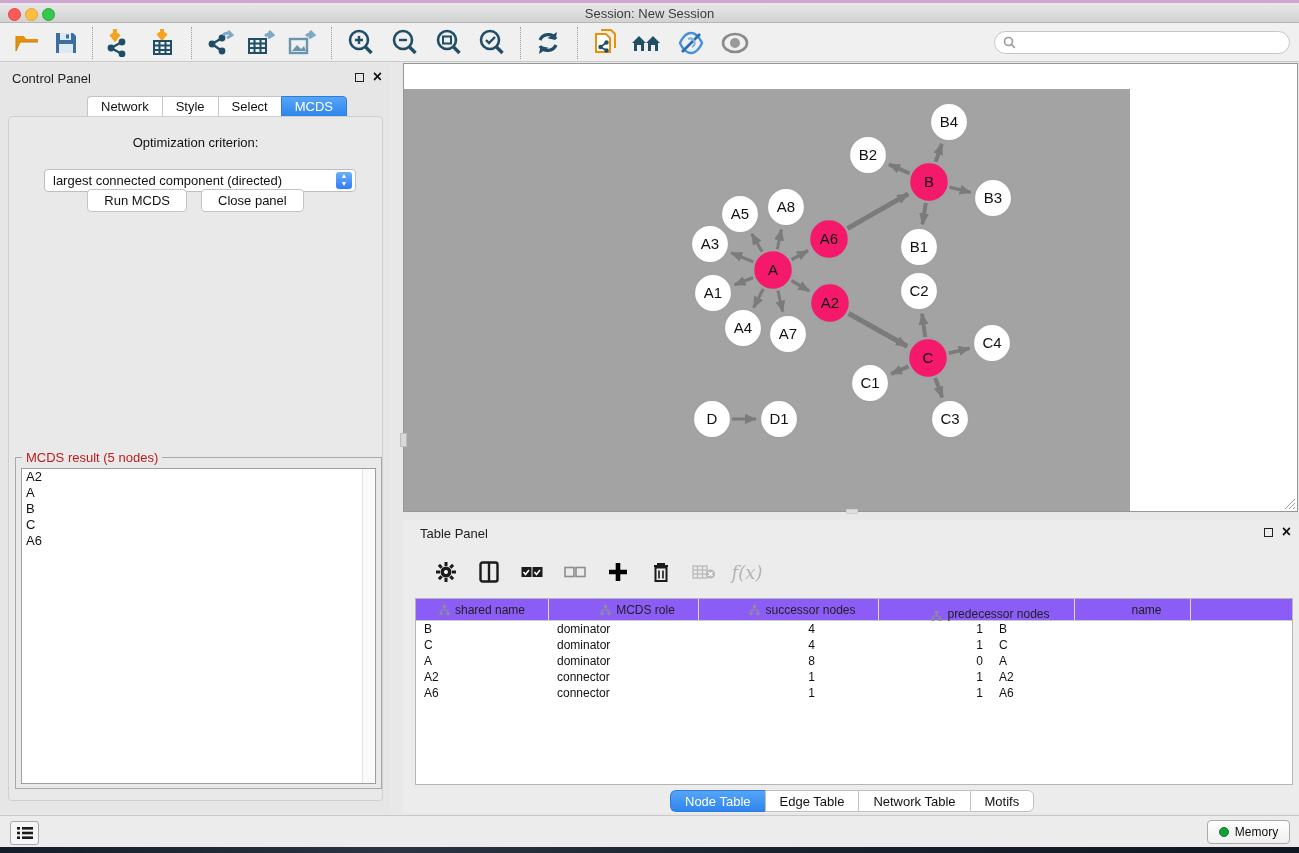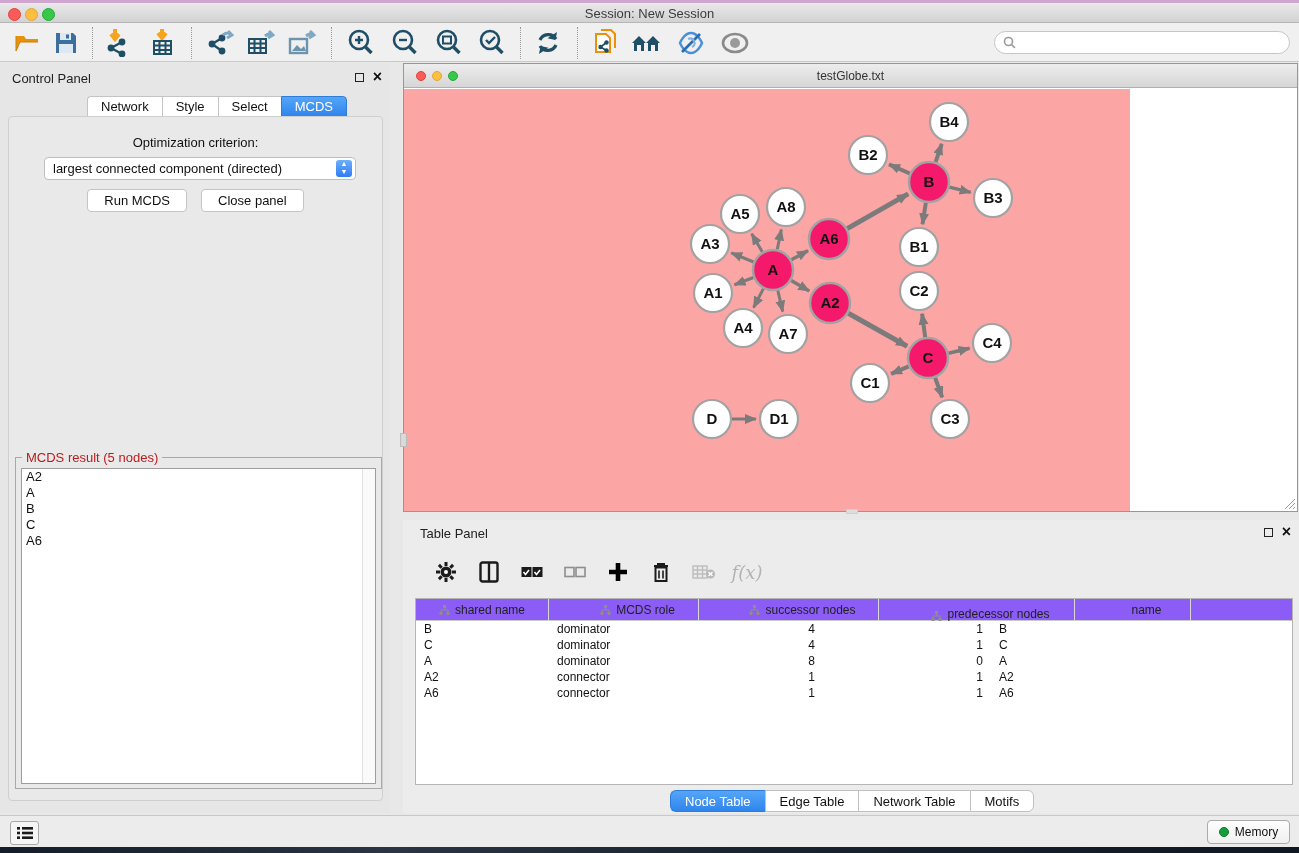--- a/index.html
+++ b/index.html
@@ -35,21 +35,21 @@
   .close-icon { font-size:16px; font-weight:bold; color:#111; line-height:10px; }
   .cp-tabs { position:absolute; left:87px; top:33px; display:flex; }
   .cp-tab { height:21px; padding:0 13px; font-size:13px; line-height:20px; background:#fff;
     border:1px solid #c4c4c4; border-right:none; color:#111; }
   .cp-tab:first-child { border-radius:4px 0 0 0; }
   .cp-tab:last-child { border-right:1px solid #c4c4c4; border-radius:0 4px 0 0; }
   .cp-tab.active { background:linear-gradient(#55a5f8,#2f85ec); color:#fff; border-color:#2f7cd8; }
   .cp-body { position:absolute; left:8px; top:53px; width:375px; height:685px;
     background:#e9e9e9; border:1px solid #cfcfcf; border-radius:4px; }
   .opt-label { position:absolute; left:0; width:100%; top:18px; text-align:center; font-size:13px; color:#111; }
-  .dropdown { position:absolute; left:35px; top:40px; width:312px; height:23px; background:#fff;
+  .dropdown { position:absolute; left:35px; top:52px; width:312px; height:23px; background:#fff;
     border:1px solid #bfbfbf; border-radius:4px; font-size:13px; line-height:21px; padding-left:8px; color:#111; }
   .dd-stepper { position:absolute; right:3px; top:2px; width:16px; height:17px; border-radius:3px;
     background:linear-gradient(#6cb0f9,#2f7cf6); color:#fff; font-size:7px; line-height:8px; text-align:center; }
   .cp-buttons { position:absolute; left:0; width:100%; top:72px; display:flex; justify-content:center; gap:14px; }
   .btn { height:23px; padding:0 16px; background:#fff; border:1px solid #c4c4c4; border-radius:4px;
     font-size:13px; color:#111; line-height:21px; }
   .groupbox { position:absolute; left:6px; top:340px; width:367px; height:332px; border:1px solid #a9a9a9; }
   .groupbox-label { position:absolute; left:6px; top:-8px; background:#e9e9e9; padding:0 4px; font-size:13px; color:#b91c1c; }
   .listbox { position:absolute; left:5px; top:10px; width:355px; height:316px; background:#fff;
     border:1px solid #9e9e9e; font-size:13px; color:#111; overflow:hidden; }
@@ -60,21 +60,21 @@
   
   .net-window { position:absolute; left:403px; top:63px; width:895px; height:449px;
     background:#fff; border:1px solid #979797; }
   .net-titlebar { position:absolute; left:0; top:0; width:100%; height:24px;
     background:linear-gradient(#ededed,#d6d6d6); border-bottom:1px solid #b0b0b0; }
   .net-titlebar .title { position:absolute; left:0; right:0; top:5px; text-align:center; font-size:12px; color:#333; }
   .nlight { position:absolute; top:7px; width:10px; height:10px; border-radius:50%; }
   .nlight.red { left:12px; background:#fc5b57; border:1px solid #e0443e; }
   .nlight.yellow { left:28px; background:#fdbe41; border:1px solid #dea73a; }
   .nlight.green { left:44px; background:#35c84a; border:1px solid #2aa63c; }
-  .net-canvas { position:absolute; left:0; top:25px; width:726px; height:422px; background:#fca5a5; overflow:hidden;font-weight:bold; }
+  .net-canvas { position:absolute; left:0; top:25px; width:726px; height:422px; background:#a3a3a3; overflow:hidden; }
   .resize-grip { position:absolute; right:1px; bottom:1px; width:13px; height:13px; }
   .left-thumb { position:absolute; left:-4px; top:369px; width:7px; height:14px;
     background:#d9d9d9; border:1px solid #bcbcbc; }
   .bottom-mark { position:absolute; left:442px; bottom:-3px; width:12px; height:5px; background:#ddd; border:1px solid #cfcfcf; }
 
   
   .table-panel { position:absolute; left:403px; top:520px; width:896px; height:293px; background:#ececec; }
   .tp-title { position:absolute; left:17px; top:6px; font-size:13px; color:#222; }
   .tp-toolbar { position:absolute; left:20px; top:32px; width:872px; height:40px; display:flex;
     align-items:center; gap:17px; padding-left:10px; }
@@ -289,26 +289,20 @@
               <div class="list-item">C</div>
               <div class="list-item">A6</div>
             </div>
           <div class="scrolltrack"></div>
         </div>
       </div>
     </div>
   </div>
 
   <div class="net-window">
-    <div class="net-titlebar">
-      <span class="nlight red"></span>
-      <span class="nlight yellow"></span>
-      <span class="nlight green"></span>
-      <div class="title">testGlobe.txt</div>
-    </div>
     <div class="net-canvas">
       <svg width="893" height="422" viewBox="0 0 893 422">
         <defs>
           <marker id="arrow" markerUnits="userSpaceOnUse" markerWidth="14" markerHeight="12" refX="11" refY="5" orient="auto">
             <path d="M0,0 L12,5 L0,10 Z" fill="#7b7b7b"></path>
           </marker>
         </defs>
         <g id="edges-layer">
             <line x1="358.33846153846156" y1="162.90769230769232" x2="347.67692307692306" y2="144.81538461538463" stroke="#7b7b7b" stroke-width="3" marker-end="url(#arrow)"></line>
             <line x1="373.24392210328523" y1="160.4333005763869" x2="377.35189483925905" y2="140.52543270205243" stroke="#7b7b7b" stroke-width="3" marker-end="url(#arrow)"></line>

